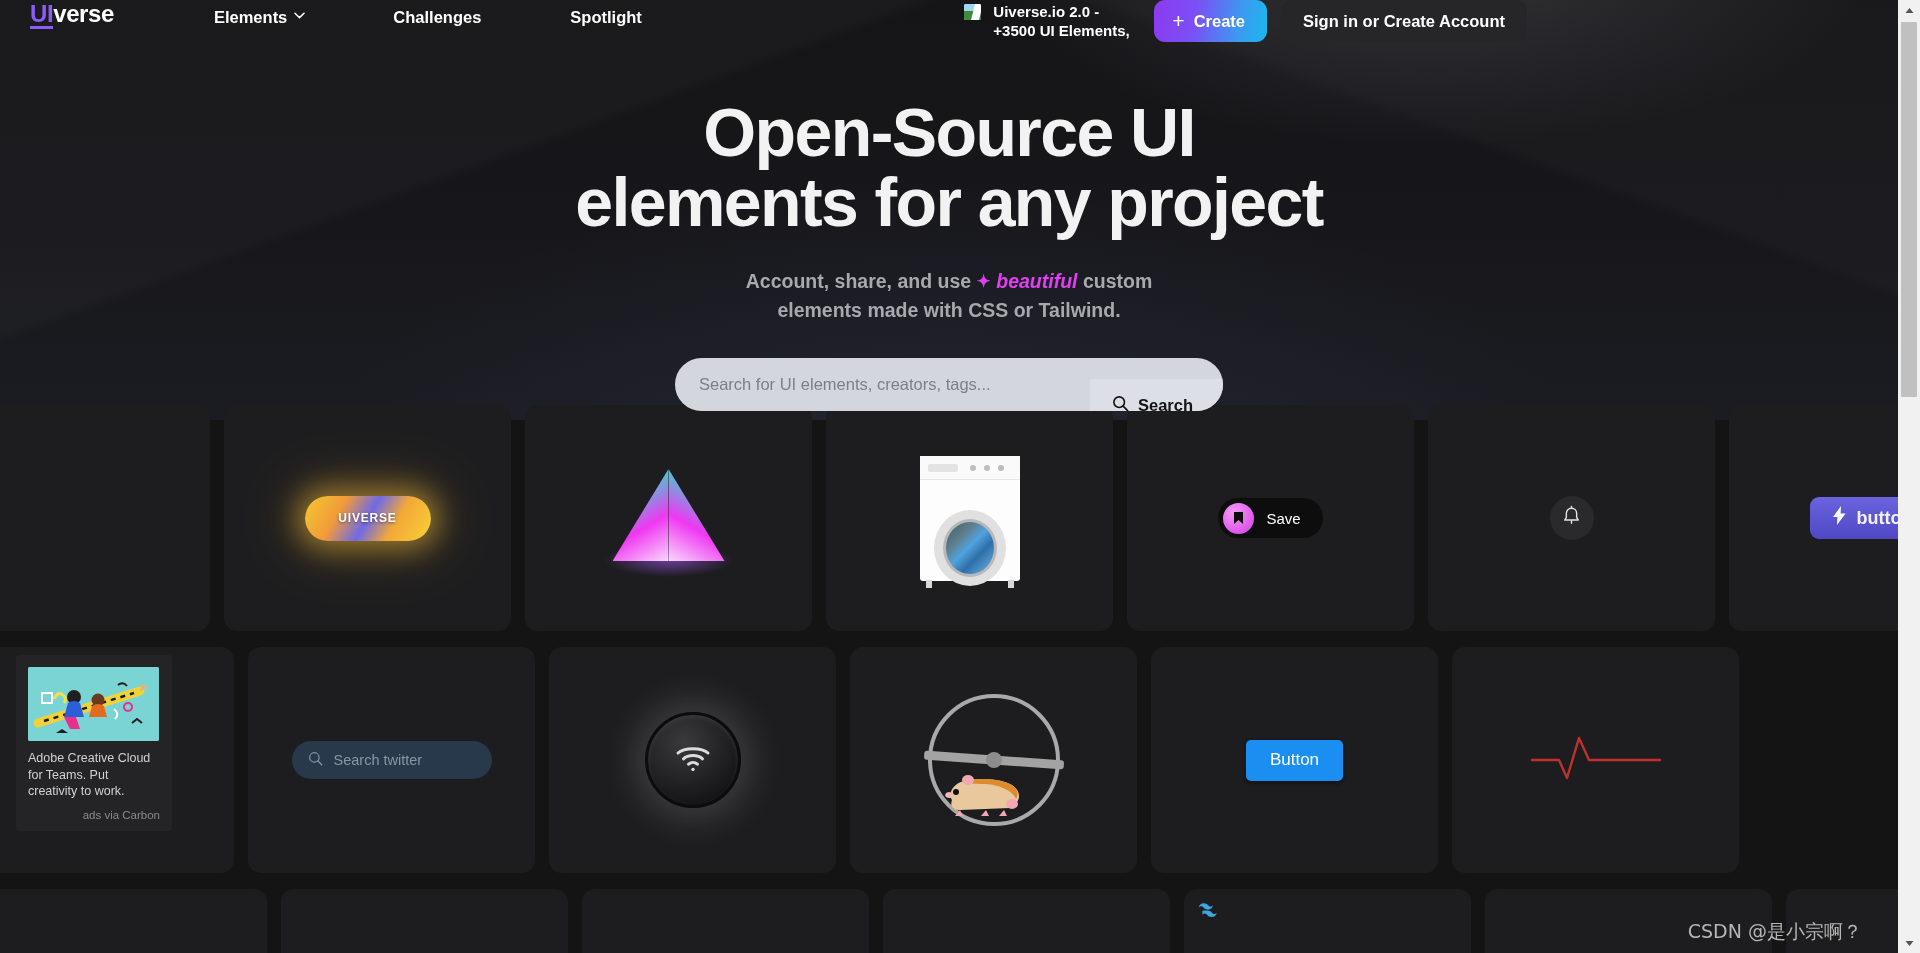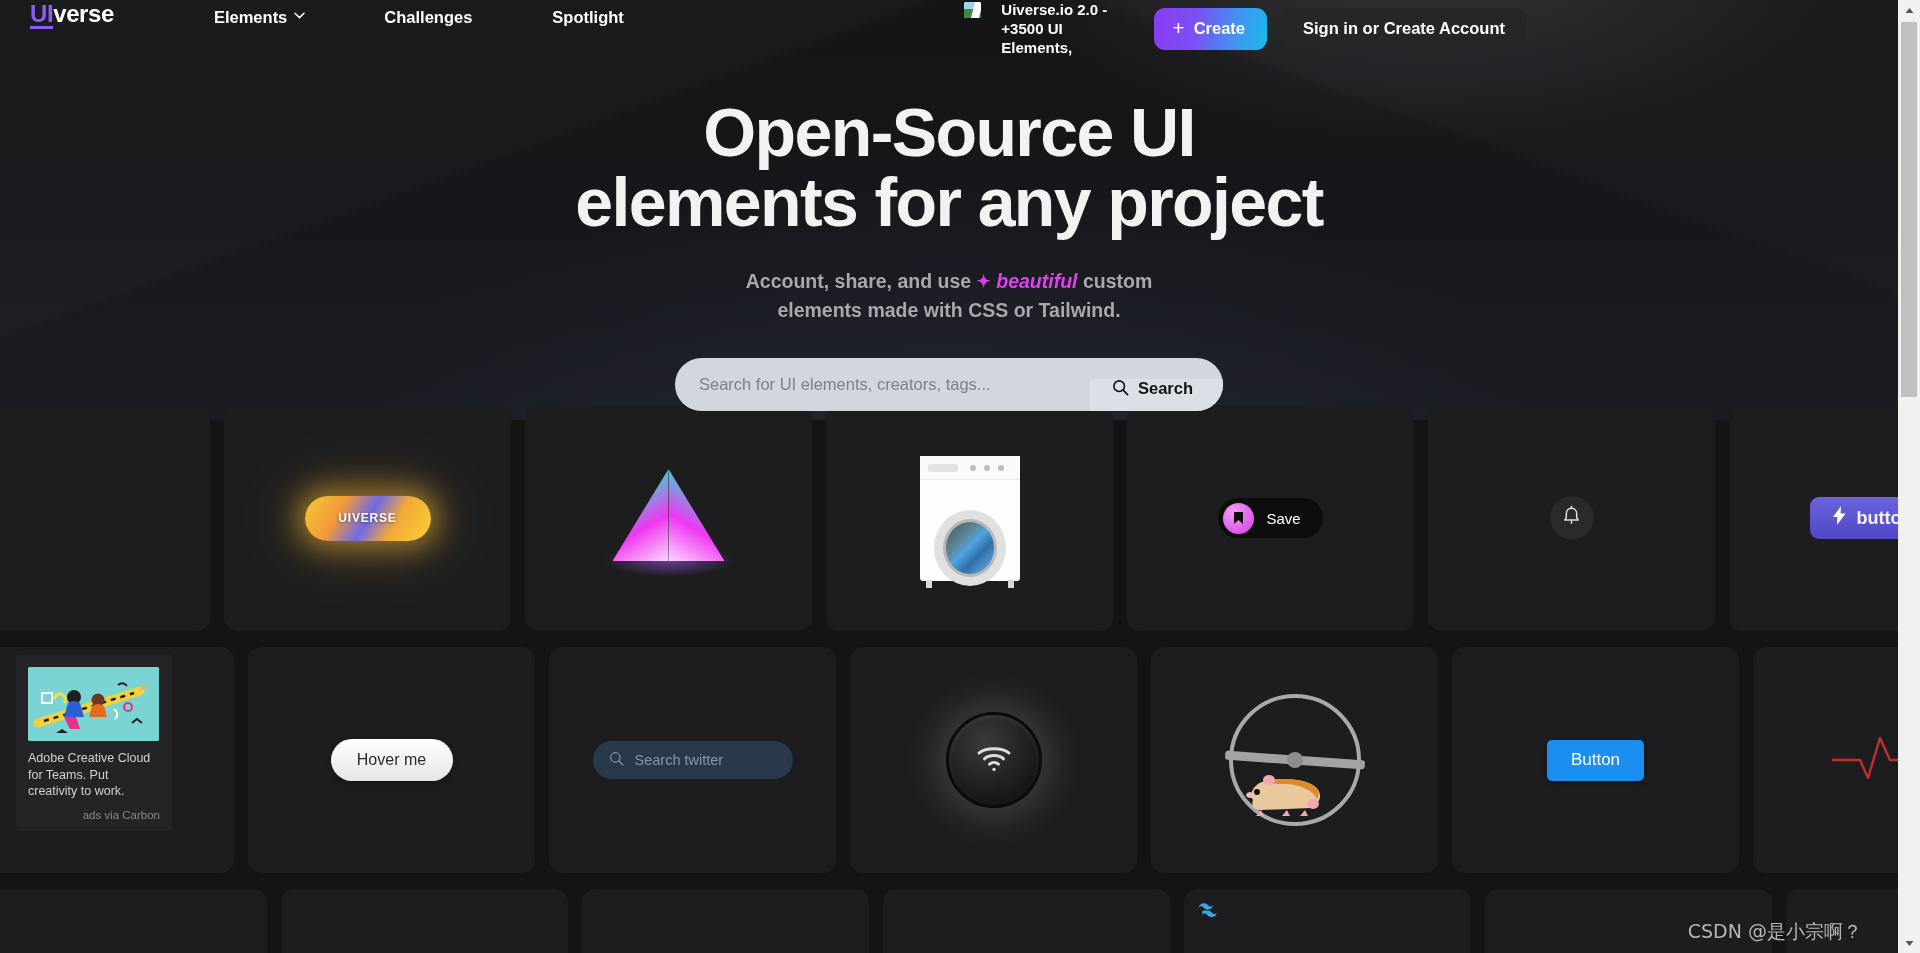--- a/index.html
+++ b/index.html
@@ -48,34 +48,34 @@
   }
   .logo { display: flex; align-items: baseline; font-size: 24px; font-weight: 700; letter-spacing: -0.4px; }
   .logo .ui {
     color: #8b5cf6;
     border-bottom: 3px solid #8b5cf6;
     padding-bottom: 1px;
     line-height: 0.92;
   }
   .logo .verse { color: #ffffff; }
 
-  .nav { display: flex; align-items: center; margin-left: 88px; gap: 4px; }
+  .nav { display: flex; align-items: center; margin-left: 88px; gap: 13px; }
   .nav-item {
     color: #ffffff; font-size: 16.5px; font-weight: 700;
     padding: 8px 12px; margin-right: 52px; cursor: pointer;
     display: flex; align-items: center; gap: 7px; white-space: nowrap;
   }
   .nav-item:last-child { margin-right: 0; }
   .chev { width: 10px; height: 10px; display: inline-block; position: relative; top: -1px; }
   .chev svg { display: block; }
 
   .header-right { margin-left: auto; display: flex; align-items: center; gap: 14px; }
 
   .broken-img {
-    display: flex; align-items: flex-start; gap: 20px;
+    display: flex; align-items: flex-start; gap: 12px;
     max-width: 168px; color: #ffffff; font-size: 15px; font-weight: 700;
     line-height: 1.28; margin-right: 8px;
   }
   .broken-icon {
     width: 17px; height: 16px; flex: 0 0 17px; margin-top: 2px;
     background: #ffffff; border-radius: 2px; position: relative; overflow: hidden;
   }
   .broken-icon i.sky { position:absolute; left:0; top:0; width:100%; height:55%; background:#9fd5ef; }
   .broken-icon i.hill { position:absolute; left:-2px; bottom:0; width:16px; height:9px; background:#3f8a3f; transform: skewX(-20deg); }
   .broken-icon i.hill2 { position:absolute; right:-3px; bottom:0; width:12px; height:11px; background:#2f7a34; border-radius: 60% 60% 0 0; }
@@ -115,21 +115,21 @@
     background: #d3d6dd; border-radius: 27px;
     display: flex; align-items: center; overflow: hidden;
   }
   .search-input {
     flex: 1; height: 100%; border: none; outline: none; background: transparent;
     padding: 0 24px; font-size: 16.5px; color: #0369a1;
     font-family: "Liberation Sans", sans-serif;
   }
   .search-input::placeholder { color: #7b7f89; }
   .search-btn {
-    display: flex; align-items: flex-start; gap: 9px;
+    display: flex; align-items: center; gap: 9px;
     height: 100%; padding: 0 30px 0 22px; border: none; cursor: pointer;
     background: #dcdfe5; color: #131316; font-size: 16.5px; font-weight: 700;
     font-family: "Liberation Sans", sans-serif;
     margin-top: 43px;
   }
 
   
   .grid-area { position: absolute; left: 0; top: 405px; width: 1898px; }
   .row { display: flex; gap: 14px; padding: 0 0 0 0; margin-bottom: 16px; }
   .card {
@@ -468,25 +468,20 @@
 
       <div class="row r2">
 
         <div class="card">
 
           <div class="more-btn">
             <span>More</span>
           </div>
         </div>
 
-        <div class="card">
-          <div class="hover-btn">
-            <span>Hover me</span>
-          </div>
-        </div>
 
         <div class="card">
           <div class="tw-search">
             <span>
               <svg width="15" height="15" viewBox="0 0 16 16">
                   <circle cx="6.8" cy="6.8" r="5" fill="none" stroke="#8896a5" stroke-width="1.3"></circle>
                   <path d="M10.4 10.4 L14.6 14.6" stroke="#8896a5" stroke-width="1.4" stroke-linecap="round"></path>
                 </svg>
             </span>
             <span>Search twitter</span>

